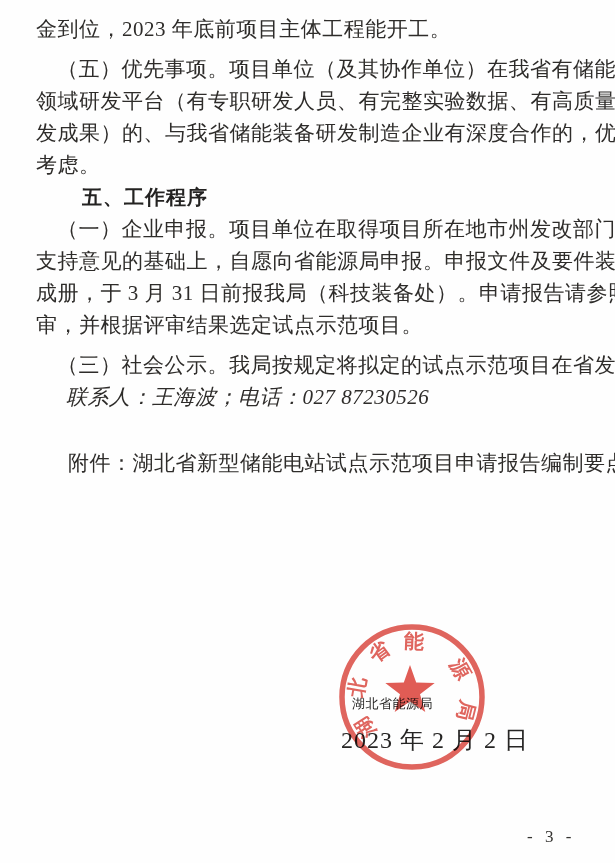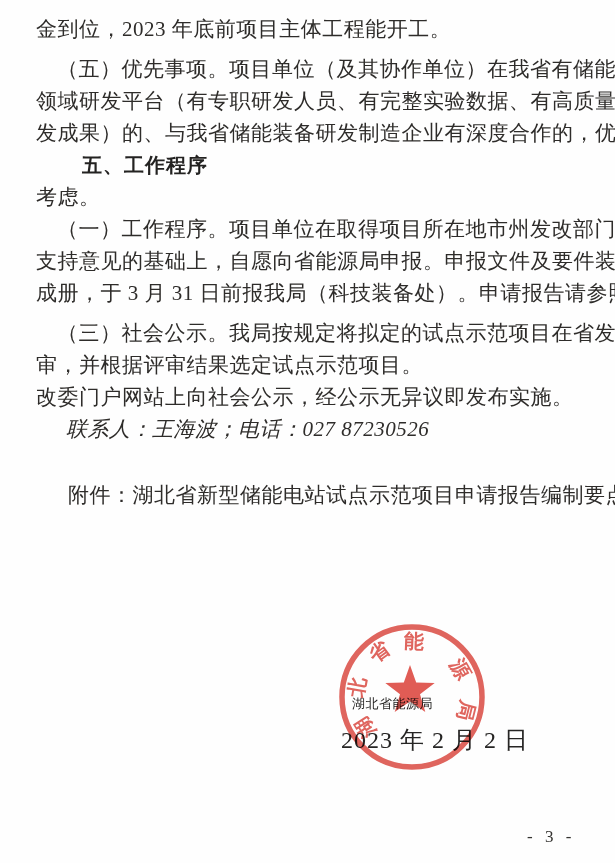--- a/index.html
+++ b/index.html
@@ -84,28 +84,27 @@
 </style>
 </head>
 <body>
 
 <div class="page">
   <div class="content">
     <div class="l">金到位，2023 年底前项目主体工程能开工。</div>
     <div class="l ind gap">（五）优先事项。项目单位（及其协作单位）在我省有储能</div>
     <div class="l">领域研发平台（有专职研发人员、有完整实验数据、有高质量研</div>
     <div class="l">发成果）的、与我省储能装备研发制造企业有深度合作的，优先</div>
+    <div class="l">考虑。</div>
     <div class="l heading">五、工作程序</div>
-    <div class="l">考虑。</div>
-    <div class="l ind">（一）工作程序。项目单位在取得项目所在地市州发改部门</div>
+    <div class="l ind">（一）企业申报。项目单位在取得项目所在地市州发改部门</div>
     <div class="l">支持意见的基础上，自愿向省能源局申报。申报文件及要件装订</div>
     <div class="l">成册，于 3 月 31 日前报我局（科技装备处）。申请报告请参照</div>
+    <div class="l">审，并根据评审结果选定试点示范项目。</div>
     <div class="l ind gap">（三）社会公示。我局按规定将拟定的试点示范项目在省发</div>
-    <div class="l">审，并根据评审结果选定试点示范项目。</div>
-    <div class="l">改委门户网站上向社会公示，经公示无异议即发布实施。</div>
     <div class="l ind2">联系人：王海波；电话：027 87230526</div>
     <div class="l attach">附件：湖北省新型储能电站试点示范项目申请报告编制要点</div>
   </div>
 
   <div class="sig-org">湖北省能源局</div>
   <div class="sig-date">2023 年 2 月 2 日</div>
 
   <svg class="seal" viewBox="0 0 150 150">
     <circle cx="75" cy="75" r="70" fill="none" stroke="#dc4f47" stroke-width="5.5"></circle>
     <polygon fill="#dd453d" points="73,43 79.2,60.5 97.7,61 83,72.2 88.3,90 73,79.5 57.7,90 63,72.2 48.3,61 66.8,60.5"></polygon>

